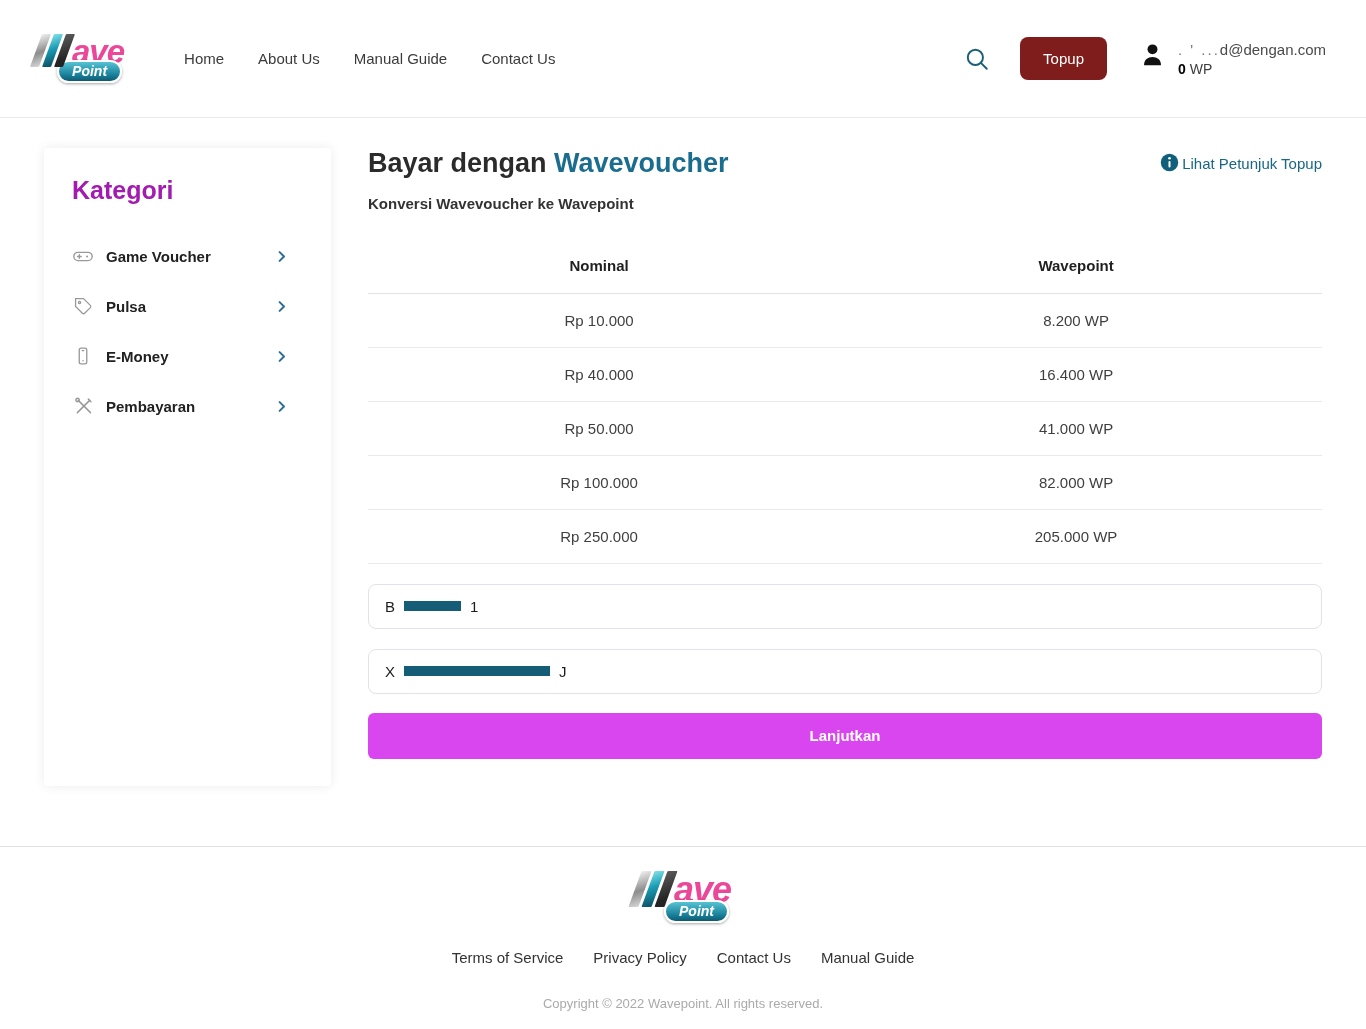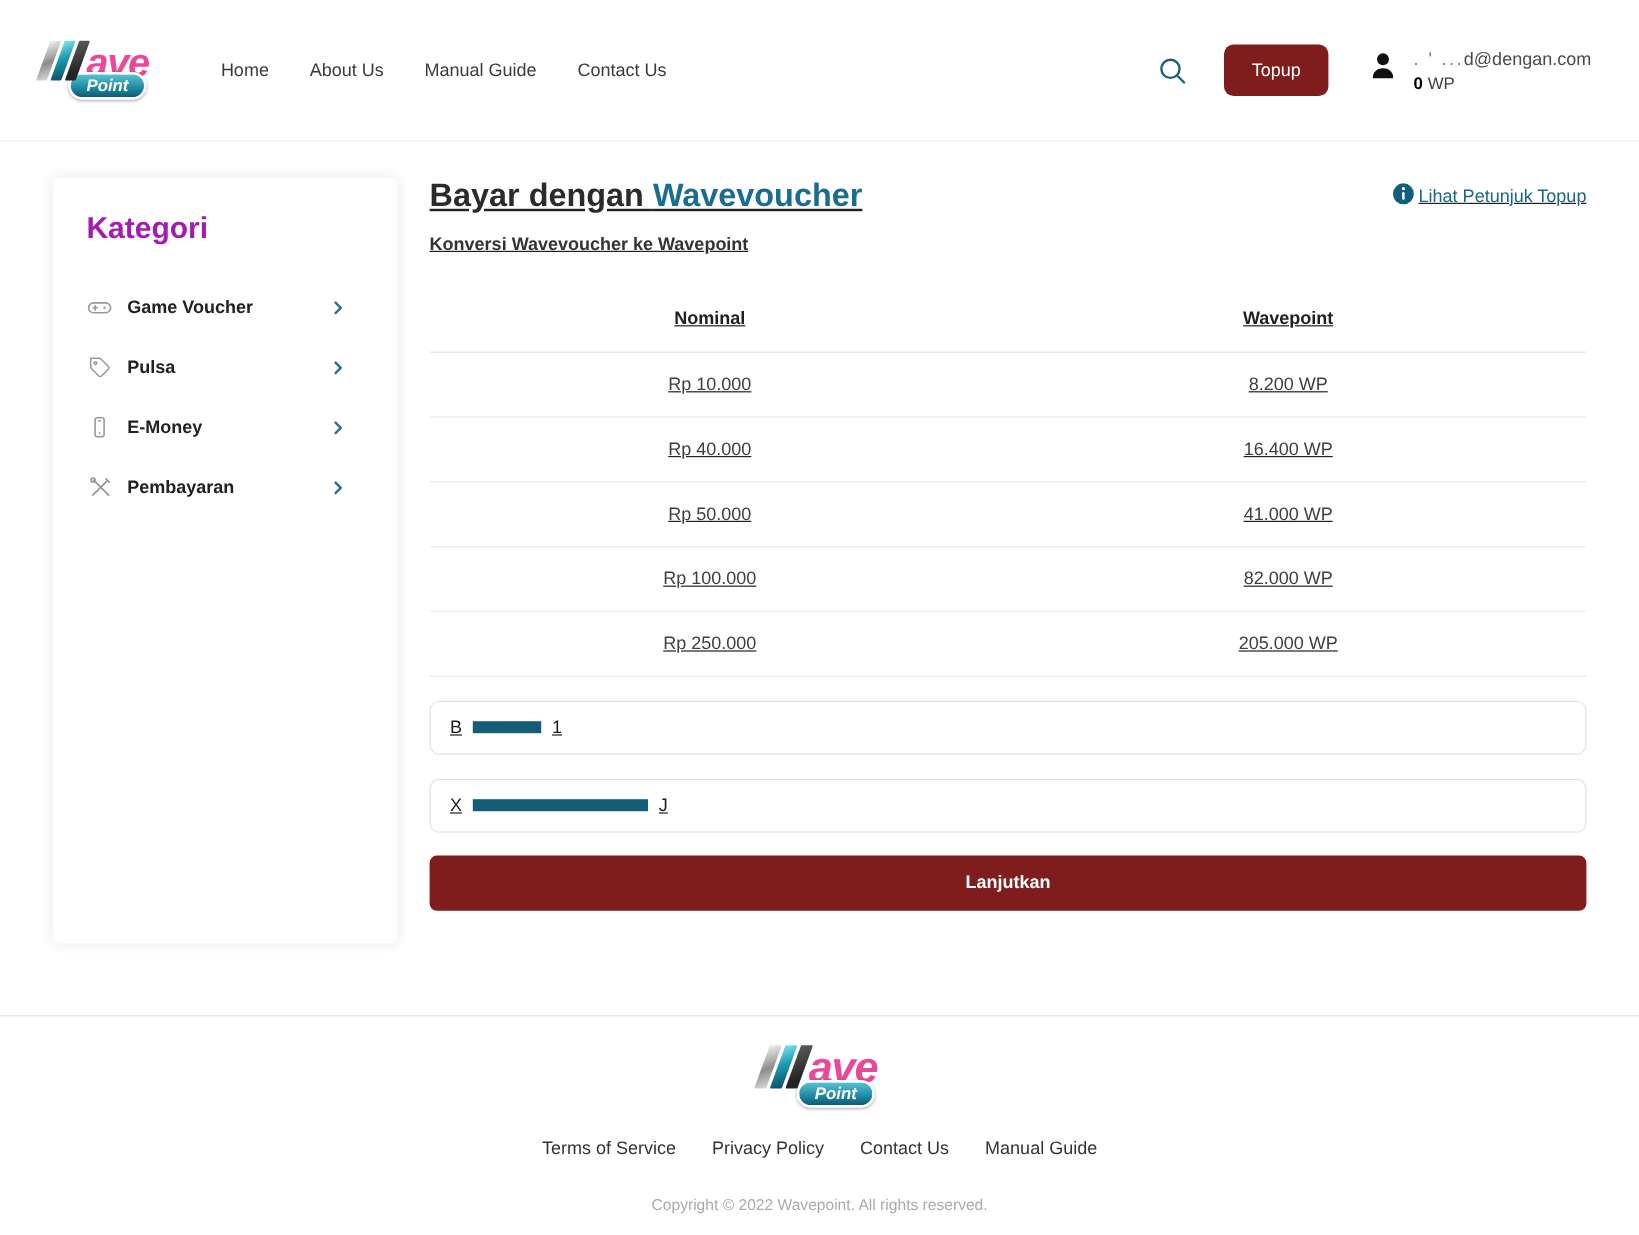--- a/index.html
+++ b/index.html
@@ -38,38 +38,38 @@
 
   
   .card { width:287px; min-height:638px; background:#fff; border-radius:4px; box-shadow:0 0 12px rgba(0,0,0,.08); padding:28px; flex-shrink:0; }
   .card h2 { font-size:25px; color:#a21caf; margin-bottom:26px; }
   .cat-item { display:flex; align-items:center; height:50px; cursor:pointer; }
   .cat-item .cicon { width:22px; display:flex; justify-content:center; }
   .cat-item .clabel { font-size:15px; font-weight:bold; color:#212121; margin-left:12px; }
   .cat-item .chev { margin-left:auto; margin-right:14px; display:flex; }
 
   
-  .main { flex:1; margin-left:27px;text-decoration:underline; }
+  .main { flex:1; margin-left:37px; }
   .title-row { display:flex; align-items:center; justify-content:space-between; }
   .page-title { font-size:27px; font-weight:bold; color:#2b2b2b; }
   .page-title .hl { color:#1b6d90; }
   .help-link { display:flex; align-items:center; gap:3px; color:#176882; font-size:15px; text-decoration:none; cursor:pointer; }
   .subtitle { margin-top:16px; font-size:15px; font-weight:bold; color:#333; }
 
   table.conv { width:100%; border-collapse:collapse; margin-top:26px; }
   table.conv th { font-size:15px; font-weight:bold; color:#1f1f1f; height:55px; border-bottom:1px solid #e3e3e3; }
   table.conv td { font-size:15px; color:#3f3f3f; height:54px; text-align:center; border-bottom:1px solid #e9e9e9; }
 
   .field { height:45px; border:1px solid #e2e2ea; border-radius:8px; background:#fff; display:flex; align-items:center; padding:0 16px; margin-top:20px; font-size:15px; color:#1d1d1d; cursor:text; }
   .field:first-of-type { margin-top:31px; }
   .redact { display:inline-block; height:10px; background:#155d77; margin:0 9px; }
   .redact.short { width:57px; }
   .redact.long { width:146px; }
 
-  .submit-btn { width:100%; height:46px; margin-top:19px; background:#7f1d1d; border:none; border-radius:6px; color:#fff;
+  .submit-btn { width:100%; height:46px; margin-top:19px; background:#d946ef; border:none; border-radius:6px; color:#fff;
                 font-size:15px; font-weight:bold; font-family:inherit; cursor:pointer; }
 
   
   .footer { border-top:1px solid #e0e0e0; background:#fff; padding:24px 0 30px; text-align:center; }
   .footer .logo-ave { font-size:36px; }
   .footer .logo-w i { width:10px; height:36px; }
   .footer-links { margin-top:26px; display:flex; justify-content:center; gap:30px; }
   .footer-links a { color:#333; font-size:15px; text-decoration:none; cursor:pointer; }
   .copyright { margin-top:30px; font-size:13px; color:#aaa; }
 </style>

